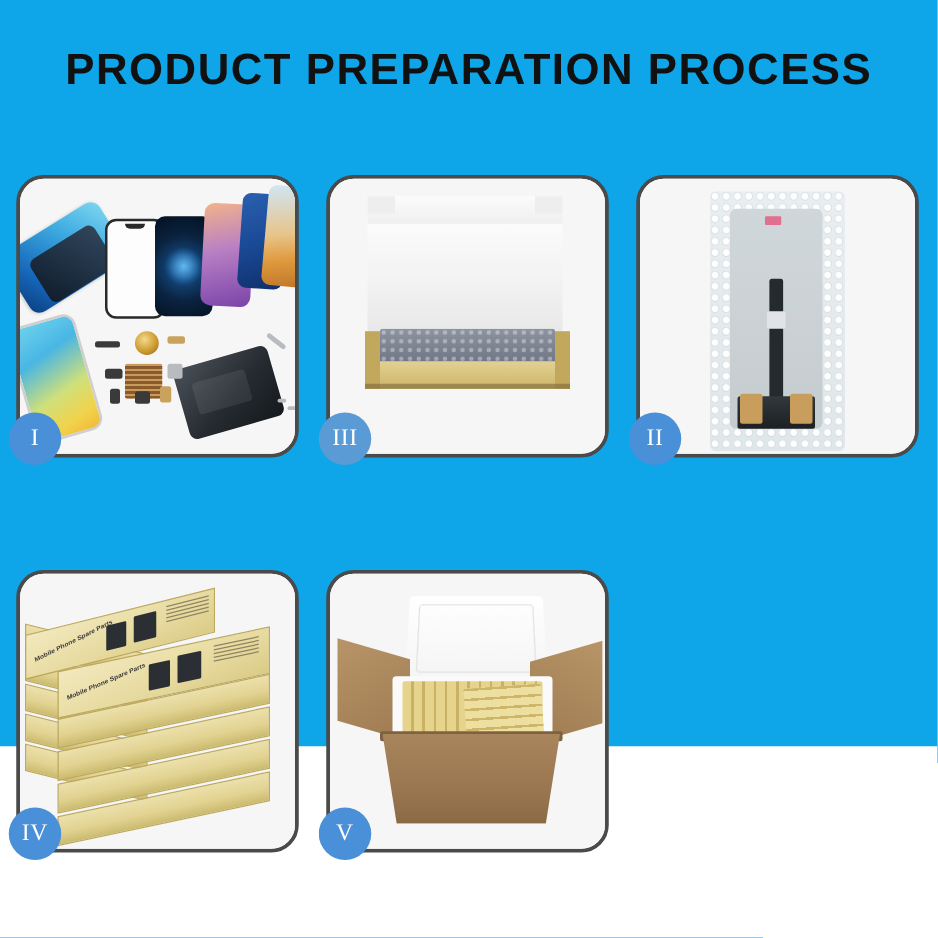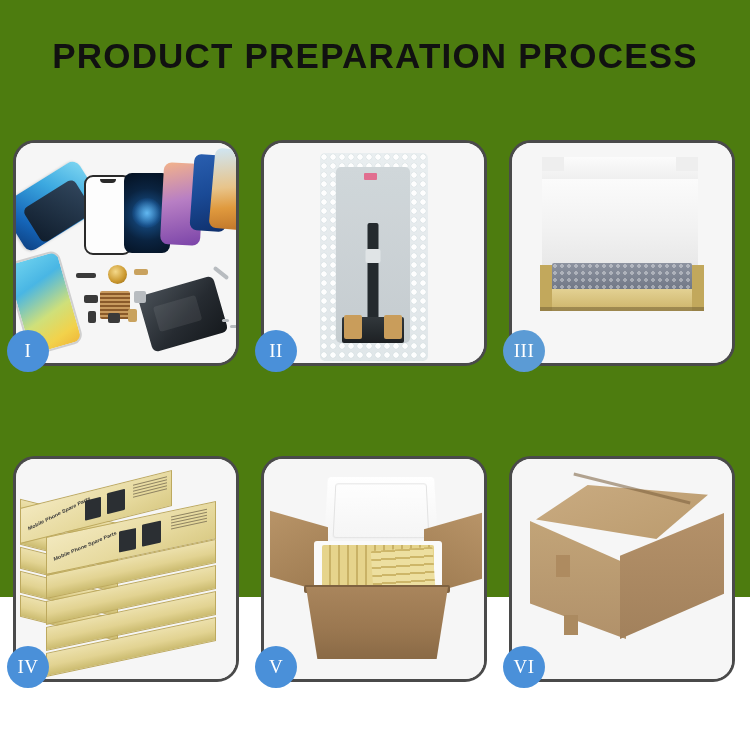--- a/index.html
+++ b/index.html
@@ -2,21 +2,21 @@
 <html><head>
 <meta charset="utf-8">
 <style>
   html,body{margin:0;padding:0;}
   body{
     width:750px;height:750px;
     background:#ffffff;
     font-family:"Liberation Sans", sans-serif;
     overflow:hidden;
   }
-  #page{position:relative;width:750px;height:597px;background:#4d7c0f;}
+  #page{position:relative;width:750px;height:597px;background:#0ea5e9;}
 
   
   .header{position:absolute;left:0;top:0;width:750px;}
   .title{
     text-align:center;
     font-size:35px;
     font-weight:700;
     letter-spacing:1.2px;
     color:#111111;
     margin-top:38px;
@@ -349,50 +349,50 @@
           <div class="chip silver" style="left:206px;top:176px;width:7px;height:3px;"></div>
           <div class="chip silver" style="left:214px;top:182px;width:7px;height:3px;"></div>
         </div>
       </div>
       <div class="badge">I</div>
     </div>
 
     <div class="panel">
       <div class="panel-inner">
         <div class="scene">
-          <div class="bubble-bag">
-            <div class="lcd">
-              <div class="lcd-tag"></div>
-              <div class="lcd-flex"></div>
-              <div class="lcd-bottom"></div>
-              <div class="lcd-conn" style="left:8px;"></div>
-              <div class="lcd-conn" style="right:8px;"></div>
-            </div>
-          </div>
-        </div>
-      </div>
-      <div class="badge">II</div>
-    </div>
-
-    <div class="panel">
-      <div class="panel-inner">
-        <div class="scene">
           <div class="b3-lid"></div>
           <div class="b3-lid-top"></div>
           <div class="b3-lid-notchL"></div>
           <div class="b3-lid-notchR"></div>
           <div class="b3-tray"></div>
           <div class="b3-foam"></div>
           <div class="b3-tray-face"></div>
           <div class="b3-tray-l"></div>
           <div class="b3-tray-r"></div>
           <div class="b3-edge"></div>
         </div>
       </div>
       <div class="badge light">III</div>
+    </div>
+
+    <div class="panel">
+      <div class="panel-inner">
+        <div class="scene">
+          <div class="bubble-bag">
+            <div class="lcd">
+              <div class="lcd-tag"></div>
+              <div class="lcd-flex"></div>
+              <div class="lcd-bottom"></div>
+              <div class="lcd-conn" style="left:8px;"></div>
+              <div class="lcd-conn" style="right:8px;"></div>
+            </div>
+          </div>
+        </div>
+      </div>
+      <div class="badge">II</div>
     </div>
 
     <div class="panel">
       <div class="panel-inner">
         <div class="stack">
 
           <div class="sb" style="left:4px;top:42px;width:96px;height:20px;transform:skewY(14deg);"></div>
           <div class="sb" style="left:4px;top:66px;width:96px;height:20px;transform:skewY(14deg);"></div>
           <div class="sb" style="left:4px;top:90px;width:96px;height:20px;transform:skewY(14deg);"></div>
           <div class="sb" style="left:4px;top:114px;width:96px;height:20px;transform:skewY(14deg);"></div>
@@ -441,28 +441,15 @@
           <div class="v-foambox"></div>
           <div class="v-content"></div>
           <div class="v-content2"></div>
           <div class="v-carton-rim"></div>
           <div class="v-carton"></div>
         </div>
       </div>
       <div class="badge">V</div>
     </div>
 
-    <div class="panel">
-      <div class="panel-inner">
-        <div class="scene">
-          <div class="v6-top"></div>
-          <div class="v6-left"></div>
-          <div class="v6-right"></div>
-          <div class="v6-seam"></div>
-          <div class="v6-tapeA"></div>
-          <div class="v6-tapeB"></div>
-        </div>
-      </div>
-      <div class="badge">VI</div>
-    </div>
 
   </div>
 </div>
 
 </body></html>

